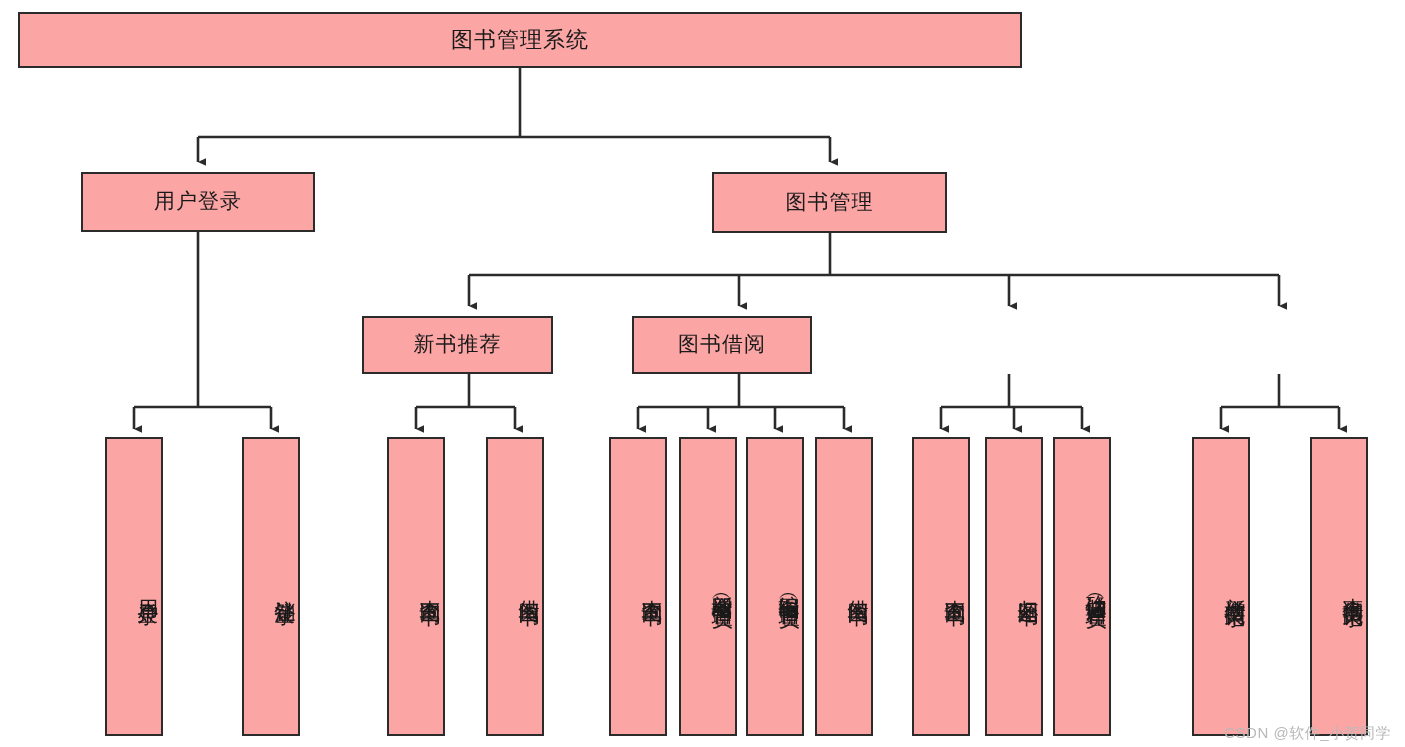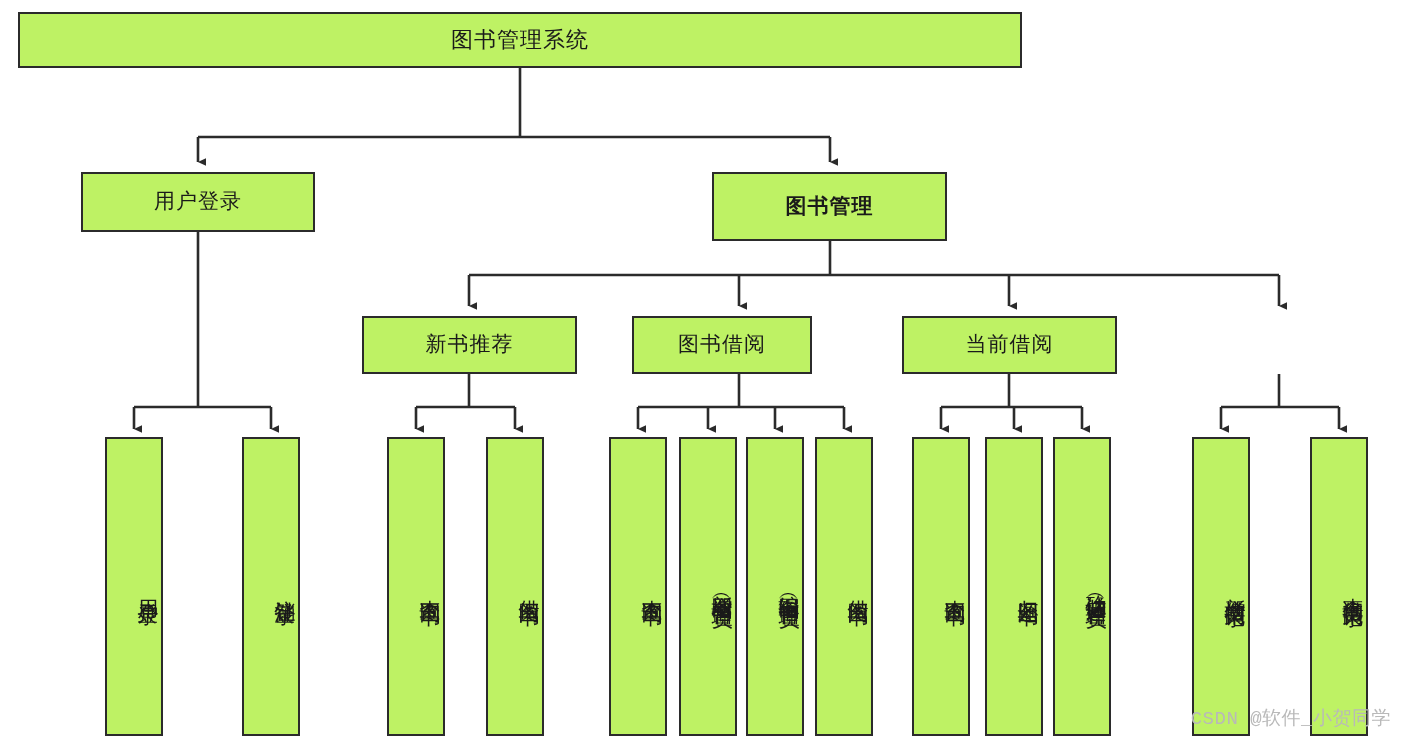--- a/index.html
+++ b/index.html
@@ -21,21 +21,21 @@
     position: absolute;
     left: 0;
     top: 0;
     width: 1405px;
     height: 747px;
   }
   .node {
     position: absolute;
     box-sizing: border-box;
     border: 2.5px solid #2b2b2b;
-    background: #bef264;
+    background: #fca5a5;
     display: flex;
     align-items: center;
     justify-content: center;
     color: #1a1a1a;
   }
   .node.horiz {
     font-size: 21px;
     letter-spacing: 1px;
     line-height: 1.2;
   }
@@ -55,26 +55,26 @@
     text-orientation: upright;
     display: block;
     white-space: nowrap;
   }
   .node.root {
     font-size: 22px;
   }
   #watermark {
     position: absolute;
     right: 14px;
-    bottom: 16px;
-    font-size: 19px;
+    bottom: 4px;
+    font-size: 15px;
     color: #b9b9b9;
     letter-spacing: 0.5px;
     white-space: nowrap;
-    font-family: Liberation Mono, monospace;
+    font-family: Liberation Sans, sans-serif;
   }
 </style>
 </head>
 <body>
 
 <div id="stage">
 
   <svg id="wires" viewBox="0 0 1405 747" width="1405" height="747" xmlns="http://www.w3.org/2000/svg">
     <defs>
       <marker id="arrowhead" markerWidth="10" markerHeight="10" refX="4" refY="8.4" orient="auto" markerUnits="userSpaceOnUse">
@@ -127,32 +127,29 @@
     </g>
   </svg>
 
   <div class="node horiz root" style="left: 18px; top: 12px; width: 1004px; height: 56px;">
     <span>图书管理系统</span>
   </div>
 
   <div class="node horiz" style="left: 81px; top: 172px; width: 234px; height: 60px;">
     <span>用户登录</span>
   </div>
-  <div class="node horiz" style="left: 712px; top: 172px; width: 235px; height: 69px; font-weight: bold;">
+  <div class="node horiz" style="left: 712px; top: 172px; width: 235px; height: 61px;">
     <span>图书管理</span>
   </div>
 
-  <div class="node horiz" style="left: 362px; top: 316px; width: 215px; height: 58px;">
+  <div class="node horiz" style="left: 362px; top: 316px; width: 191px; height: 58px;">
     <span>新书推荐</span>
   </div>
   <div class="node horiz" style="left: 632px; top: 316px; width: 180px; height: 58px;">
     <span>图书借阅</span>
-  </div>
-  <div class="node horiz" style="left: 902px; top: 316px; width: 215px; height: 58px;">
-    <span>当前借阅</span>
   </div>
 
   <div class="node vert" style="left: 105px; top: 437px; width: 58px; height: 299px;">
     <span class="vlabel">用户登录</span>
   </div>
   <div class="node vert" style="left: 242px; top: 437px; width: 58px; height: 299px;">
     <span class="vlabel">注销登录</span>
   </div>
   <div class="node vert" style="left: 387px; top: 437px; width: 58px; height: 299px;">
     <span class="vlabel">查询图书</span>

